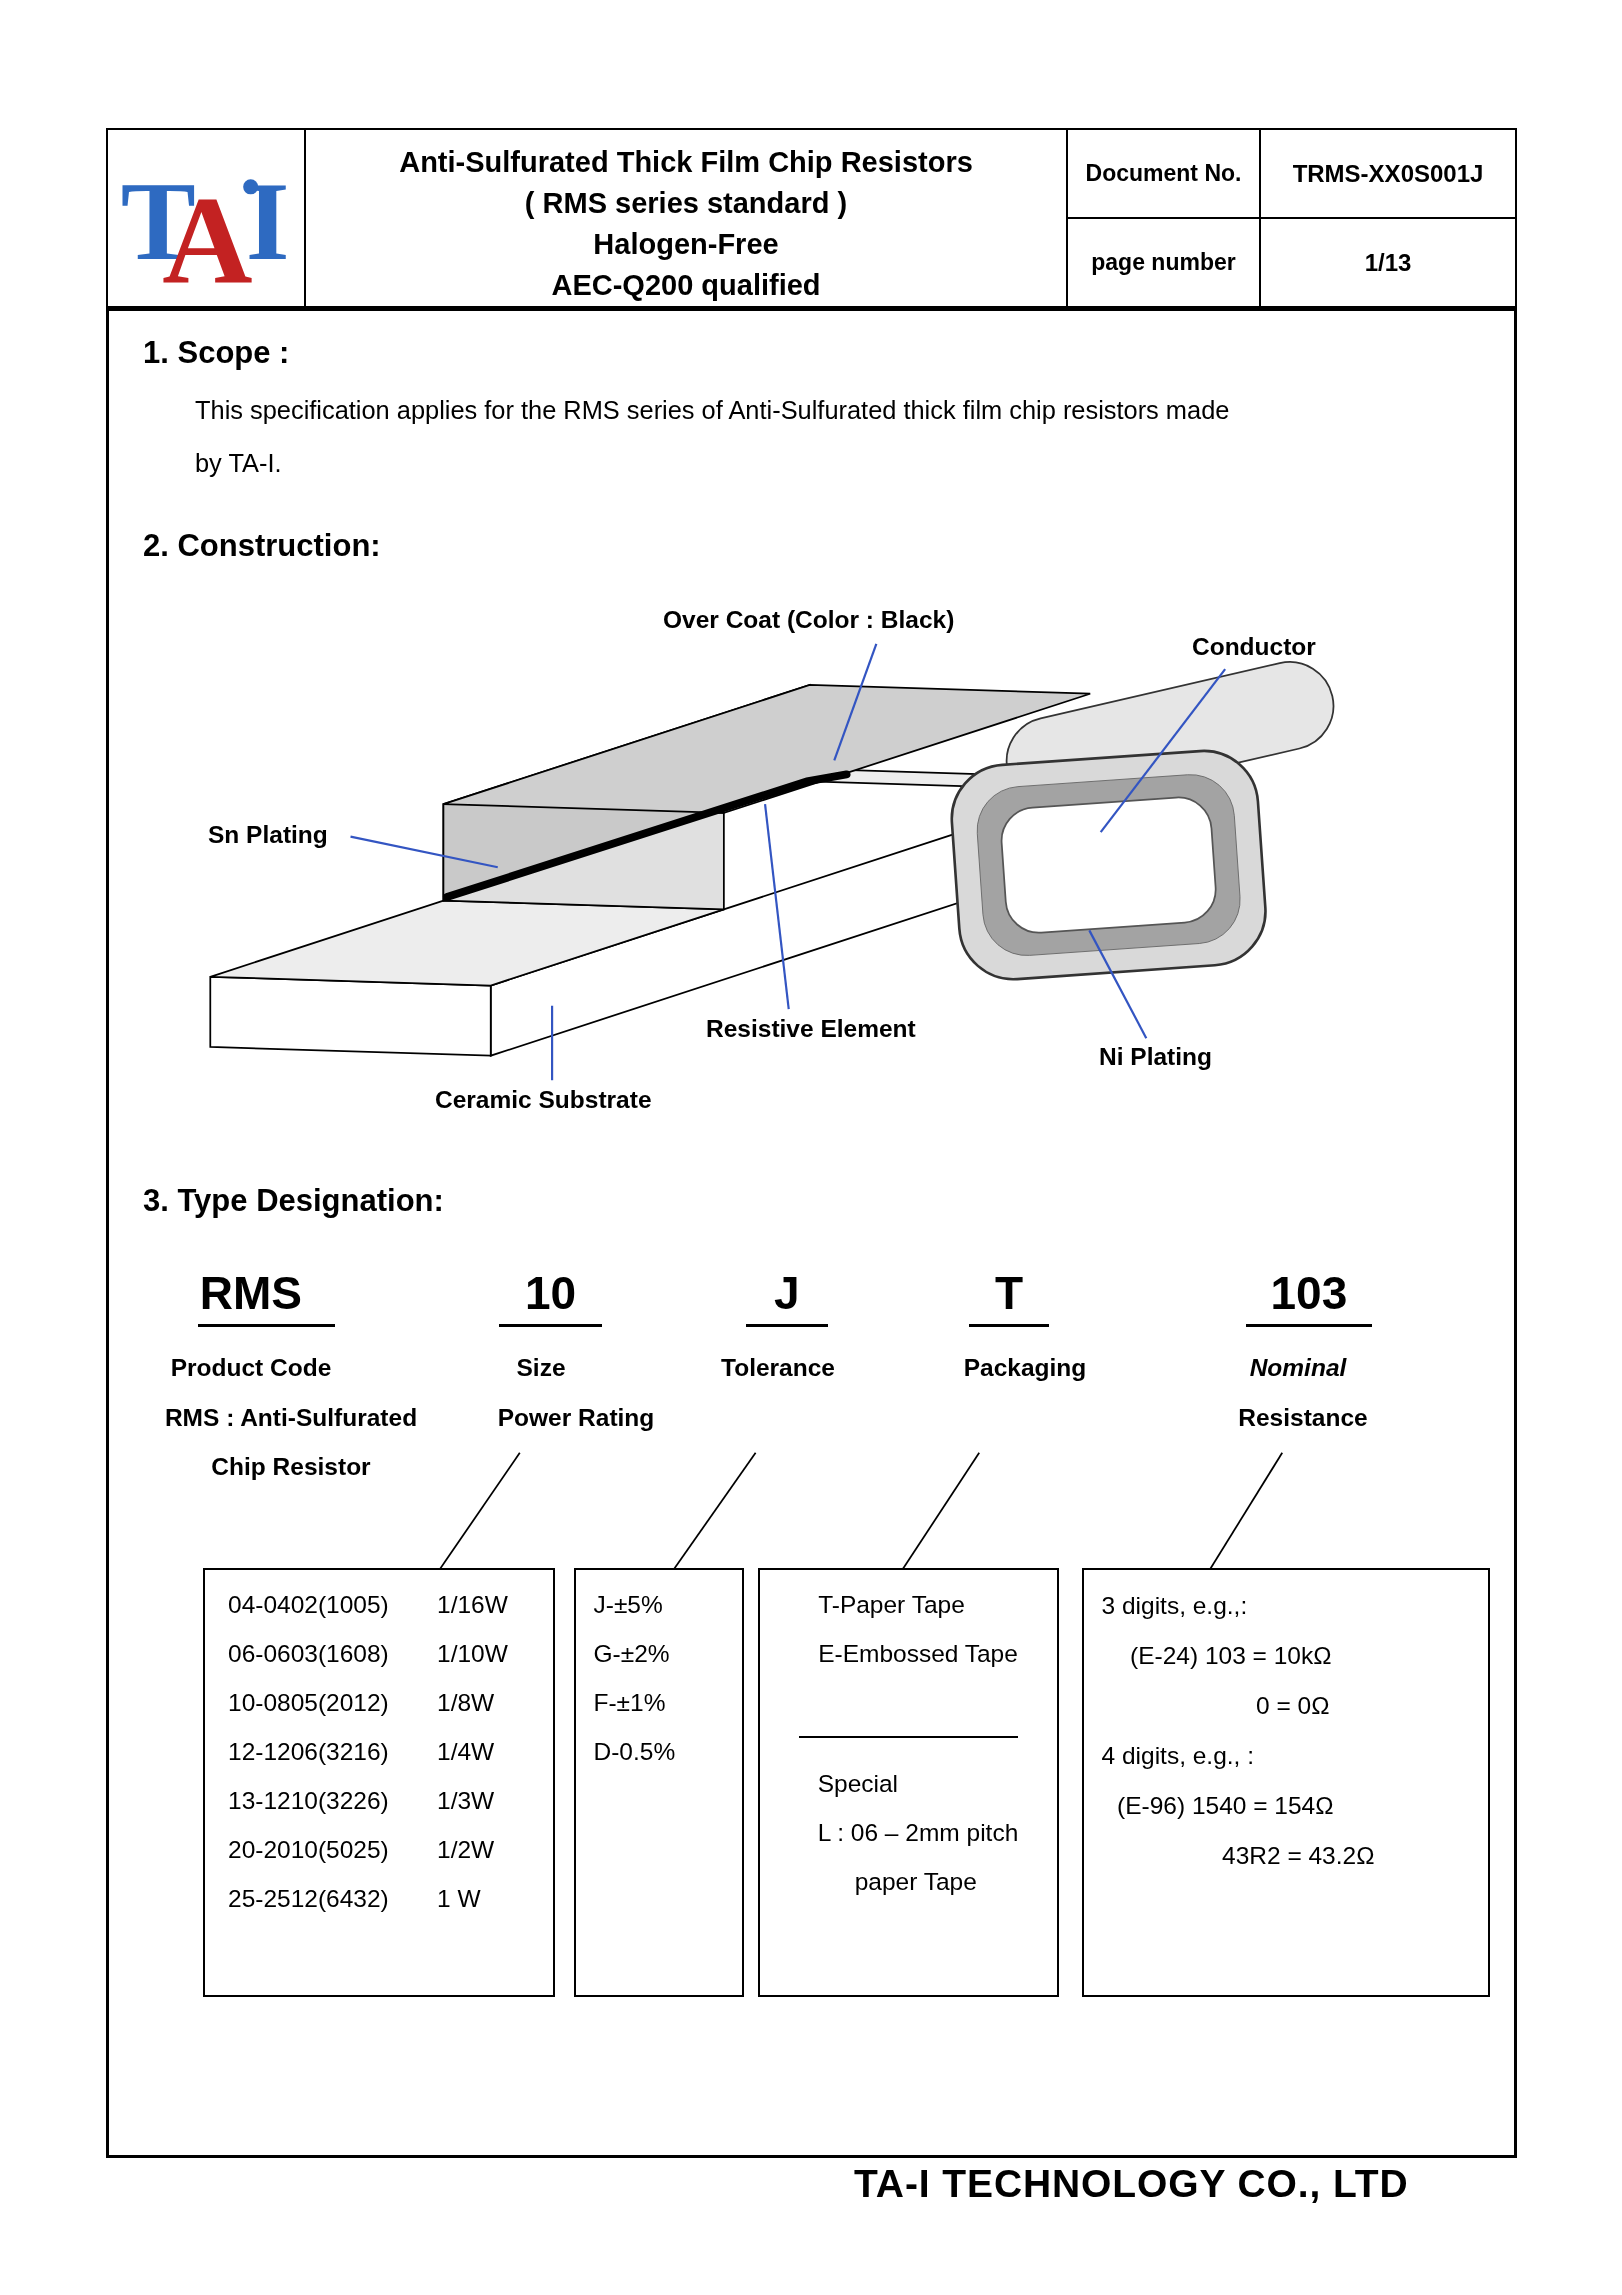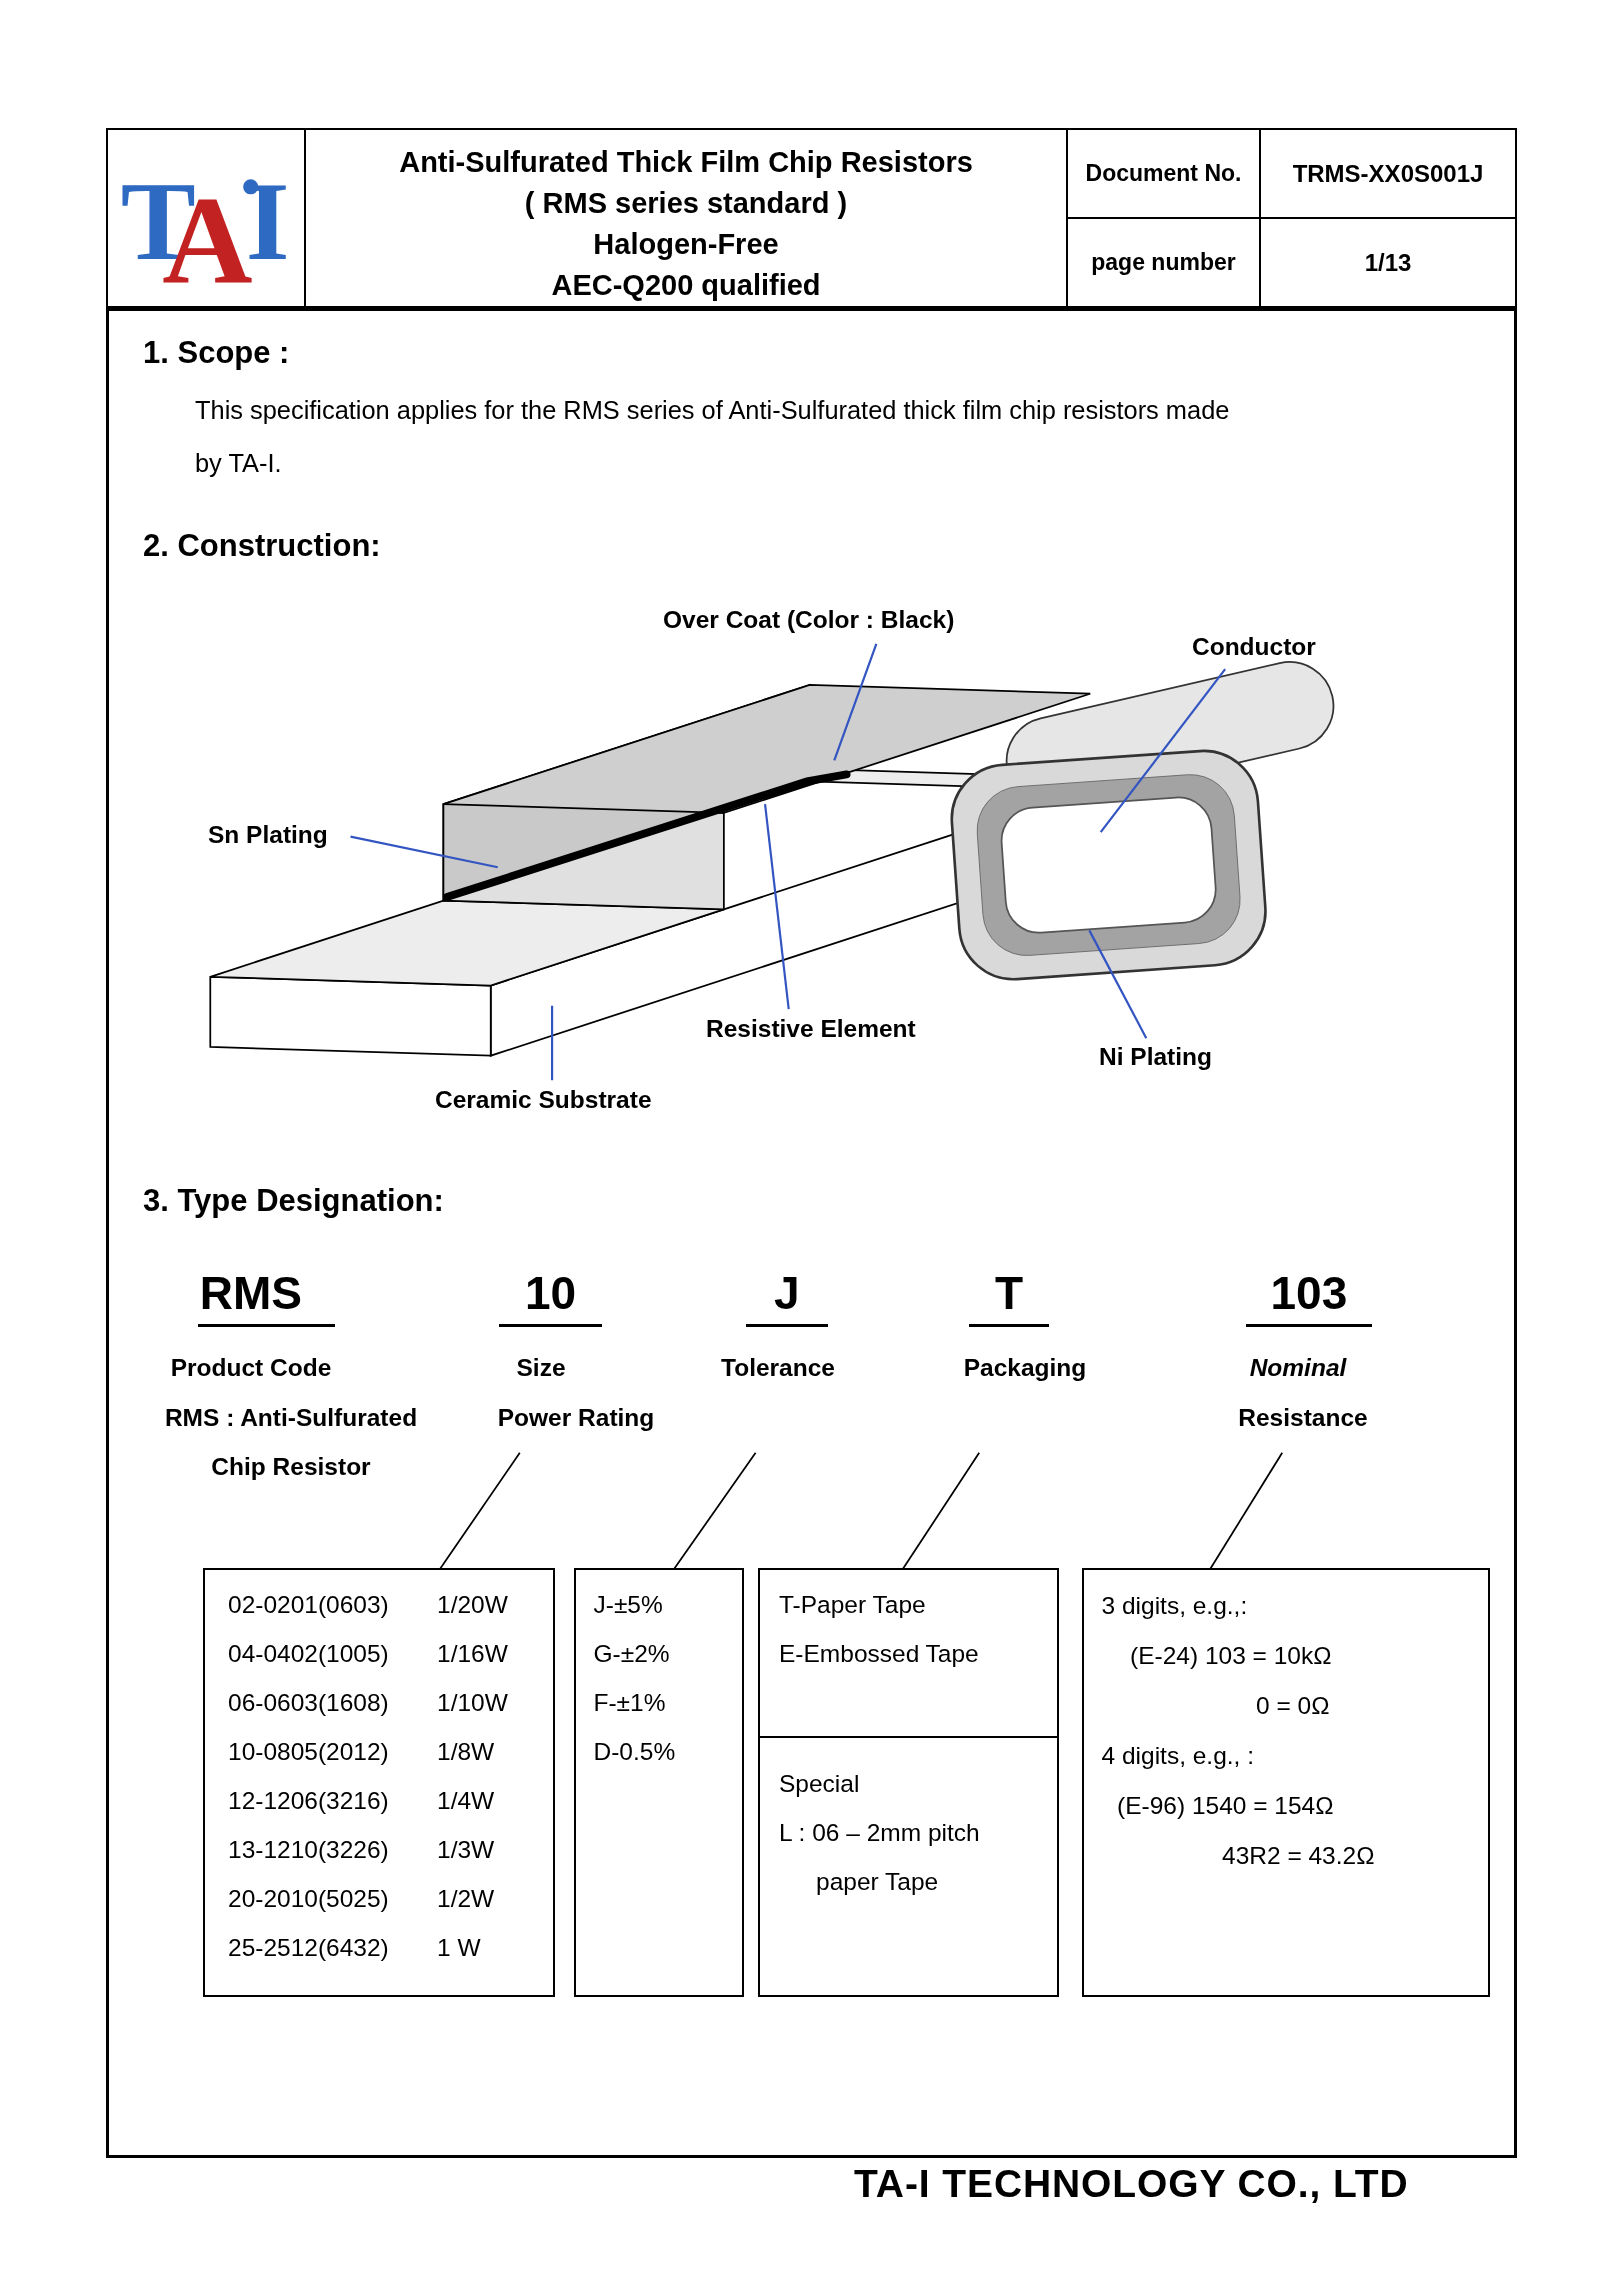--- a/index.html
+++ b/index.html
@@ -39,21 +39,21 @@
         border-bottom:3.5px solid #000;white-space:nowrap;}
   .clabel{position:absolute;font-size:24.5px;font-weight:bold;transform:translateX(-50%);white-space:nowrap;}
   .deslines{position:absolute;left:106px;top:1444px;width:1411px;height:131px;}
 
   .box{position:absolute;border:2.6px solid #000;box-sizing:border-box;font-size:24.5px;background:#fff;}
   .size-box{left:203px;top:1568px;width:352px;height:429px;padding-top:10.5px;}
   .srow{display:flex;height:49px;align-items:center;padding-left:23px;}
   .scode{width:209px;}
   .tol-box{left:574px;top:1568px;width:170px;height:429px;padding-top:10.5px;}
   .trow{height:49px;display:flex;align-items:center;padding-left:17.5px;}
-  .pkg-box{left:758px;top:1568px;width:301px;height:429px;display:flex;flex-direction:column;padding:0;}
+  .pkg-box{left:758px;top:1568px;width:301px;height:429px;display:flex;flex-direction:column;padding:0;align-items:center;}
   .pkg-top{height:168px;border-bottom:2.6px solid #000;padding-top:10.5px;box-sizing:border-box;}
   .pkg-bottom{flex:1;padding-top:21px;}
   .prow{height:49px;display:flex;align-items:center;padding-left:19px;}
   .prow.indent{padding-left:56px;}
   .res-box{left:1082px;top:1568px;width:408px;height:429px;padding-top:10.5px;}
   .rrow{height:50px;display:flex;align-items:center;}
   .r0{padding-left:17.5px;}  .r1{padding-left:46px;}  .r2{padding-left:172px;}
   .r3{padding-left:17.5px;}  .r4{padding-left:33px;}  .r5{padding-left:138px;}
 
   .footer{position:absolute;left:854px;top:2162px;font-size:39px;font-weight:bold;
@@ -152,24 +152,20 @@
 
   <svg class="deslines" viewBox="0 0 1610 150">
     <line x1="471" y1="10" x2="379" y2="144" stroke="#000" stroke-width="2"></line>
     <line x1="741" y1="10" x2="647" y2="144" stroke="#000" stroke-width="2"></line>
     <line x1="997" y1="10" x2="909" y2="144" stroke="#000" stroke-width="2"></line>
     <line x1="1344" y1="10" x2="1261" y2="144" stroke="#000" stroke-width="2"></line>
   </svg>
 
   <div class="box size-box">
     <div class="srow">
-        <span class="scode">02-0201(0603)</span>
-        <span>1/20W</span>
-      </div>
-    <div class="srow">
         <span class="scode">04-0402(1005)</span>
         <span>1/16W</span>
       </div>
     <div class="srow">
         <span class="scode">06-0603(1608)</span>
         <span>1/10W</span>
       </div>
     <div class="srow">
         <span class="scode">10-0805(2012)</span>
         <span>1/8W</span>

